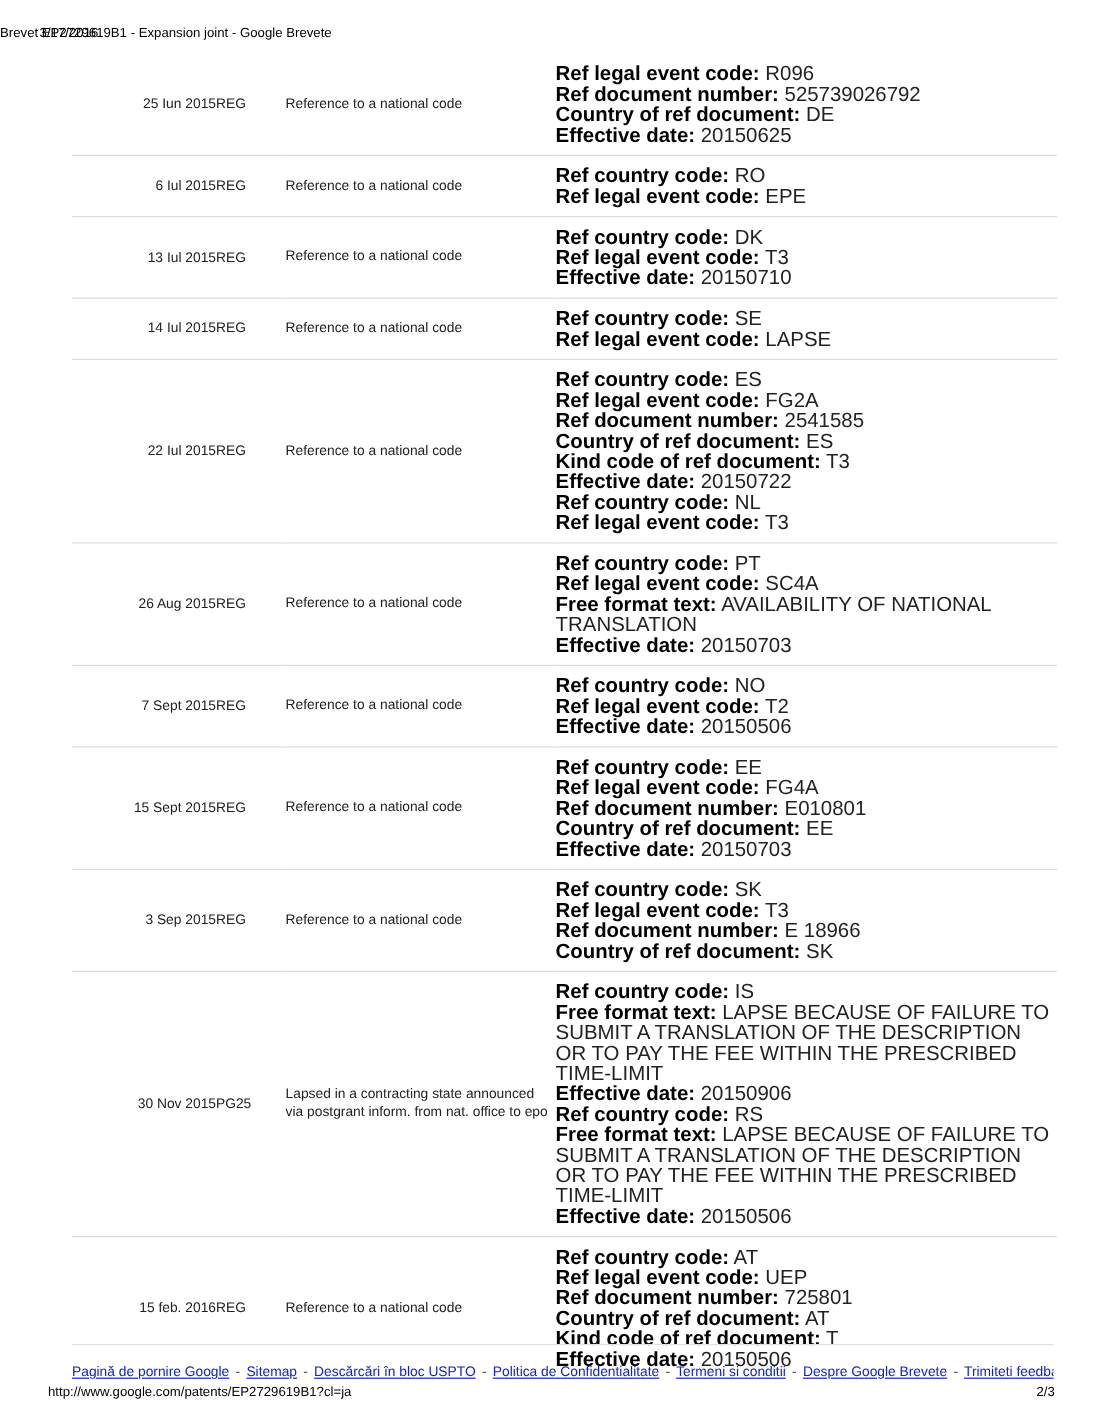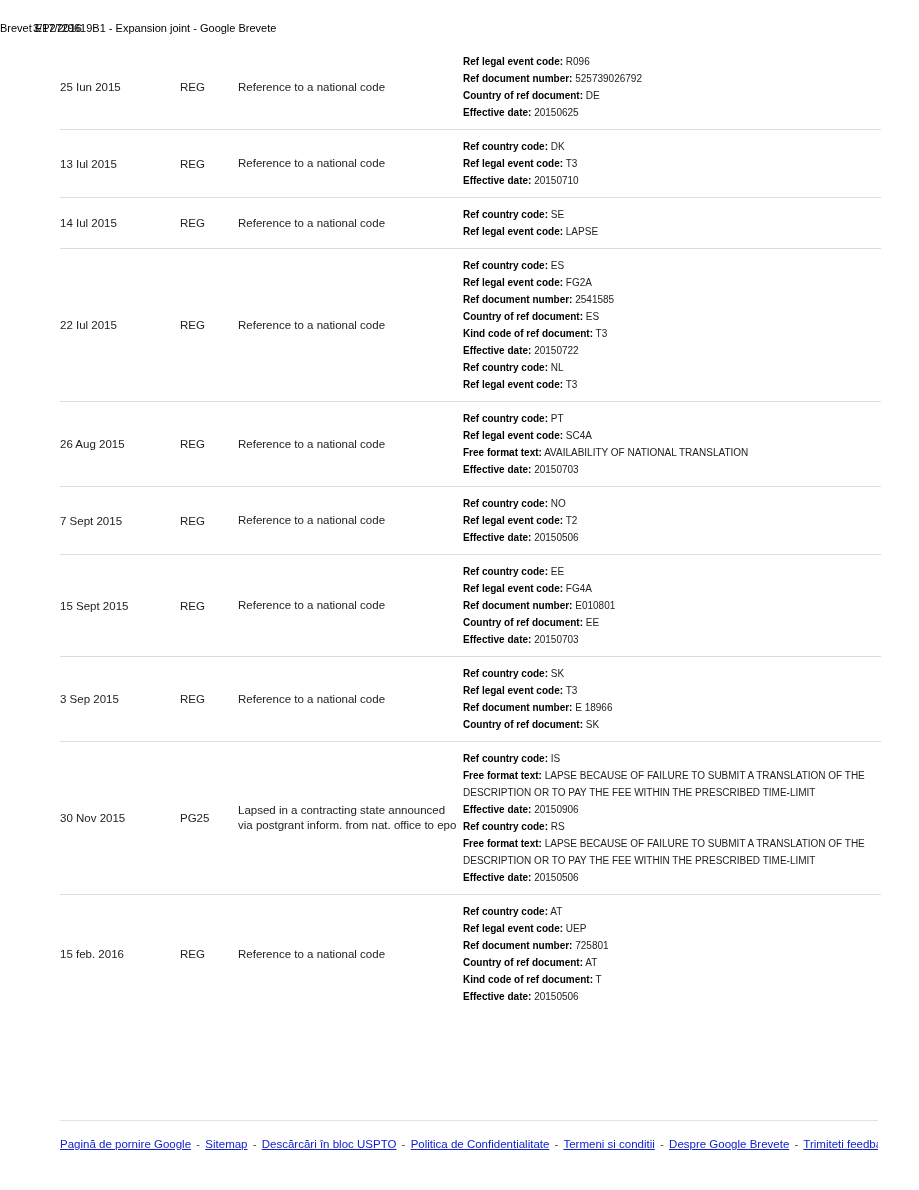--- a/index.html
+++ b/index.html
@@ -84,39 +84,40 @@
     color: #222;
   }
   table.events tr:first-child td {
     border-top: none;
   }
   td.col-date {
     width: 120px;
     padding-left: 17px;
     color: #222;
     white-space: nowrap;
+    text-align: right;
   }
   td.col-code {
     width: 58px;
     color: #222;
   }
   td.col-desc {
     width: 225px;
     padding-right: 12px;
     color: #222;
     line-height: 15px;
   }
   td.col-details {
     width: 418px;
     vertical-align: middle;
     padding-left: 2px;
   }
   .detail-line {
     line-height: 17px;
-    font-size: 10px;
+    font-size: 17px;
     color: #222;
   }
   .detail-line b {
     font-weight: bold;
     color: #000;
   }
   .footer-links {
     position: absolute;
     left: 60px;
     top: 1138px;
@@ -160,20 +161,29 @@
       <tbody id="events-body">
           <tr>
             <td class="col-date">25 Iun 2015</td>
             <td class="col-code">REG</td>
             <td class="col-desc">Reference to a national code</td>
             <td class="col-details">
               <div class="detail-line"><b>Ref legal event code:</b> <span>R096</span></div>
               <div class="detail-line"><b>Ref document number:</b> <span>525739026792</span></div>
               <div class="detail-line"><b>Country of ref document:</b> <span>DE</span></div>
               <div class="detail-line"><b>Effective date:</b> <span>20150625</span></div>
+            </td>
+          </tr>
+          <tr>
+            <td class="col-date">6 Iul 2015</td>
+            <td class="col-code">REG</td>
+            <td class="col-desc">Reference to a national code</td>
+            <td class="col-details">
+              <div class="detail-line"><b>Ref country code:</b> <span>RO</span></div>
+              <div class="detail-line"><b>Ref legal event code:</b> <span>EPE</span></div>
             </td>
           </tr>
           <tr>
             <td class="col-date">13 Iul 2015</td>
             <td class="col-code">REG</td>
             <td class="col-desc">Reference to a national code</td>
             <td class="col-details">
               <div class="detail-line"><b>Ref country code:</b> <span>DK</span></div>
               <div class="detail-line"><b>Ref legal event code:</b> <span>T3</span></div>
               <div class="detail-line"><b>Effective date:</b> <span>20150710</span></div>
@@ -274,14 +284,18 @@
             </td>
           </tr>
         </tbody>
     </table>
   </div>
 
   <div class="footer-rule"></div>
 
   <div class="footer-links" id="footer-links"><a href="#">Pagină de pornire Google</a> <span class="sep">-</span> <a href="#">Sitemap</a> <span class="sep">-</span> <a href="#">Descărcări în bloc USPTO</a> <span class="sep">-</span> <a href="#">Politica de Confidentialitate</a> <span class="sep">-</span> <a href="#">Termeni si conditii</a> <span class="sep">-</span> <a href="#">Despre Google Brevete</a> <span class="sep">-</span> <a href="#">Trimiteti feedback</a></div>
 
+  <div class="print-footer">
+    <span class="ftr-url">http://www.google.com/patents/EP2729619B1?cl=ja</span>
+    <span class="ftr-page">2/3</span>
+  </div>
 
 </div>
 
 </body></html>

